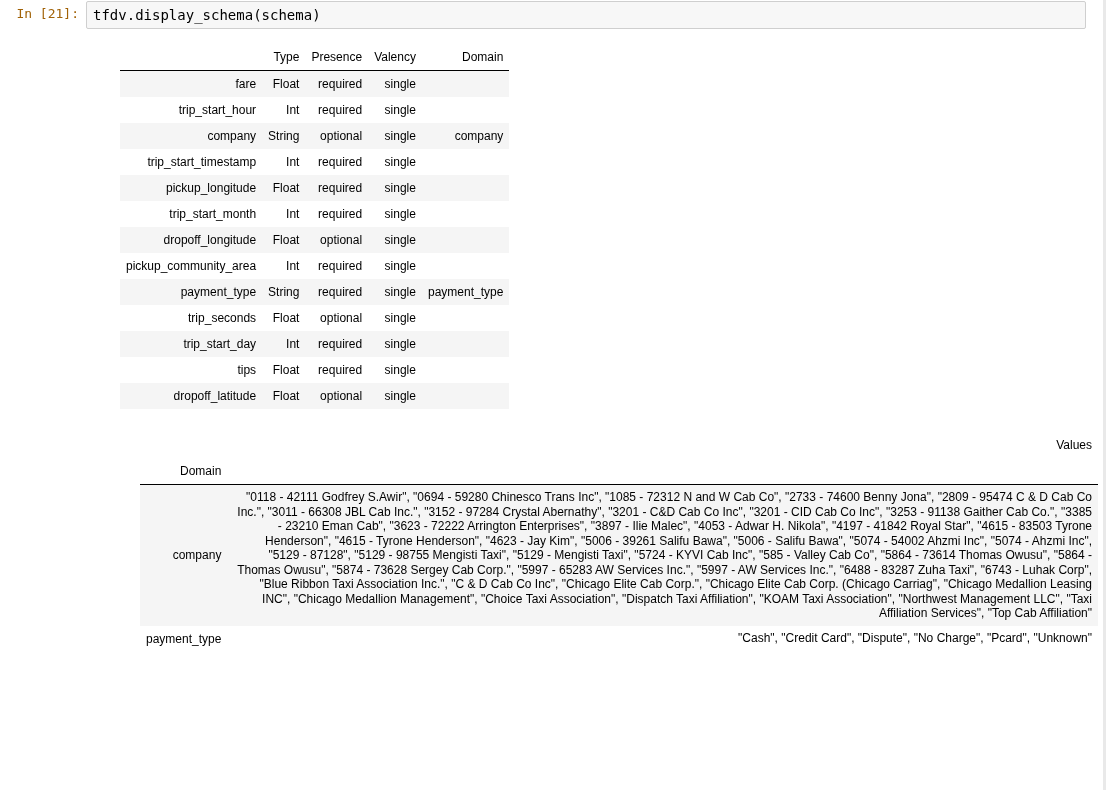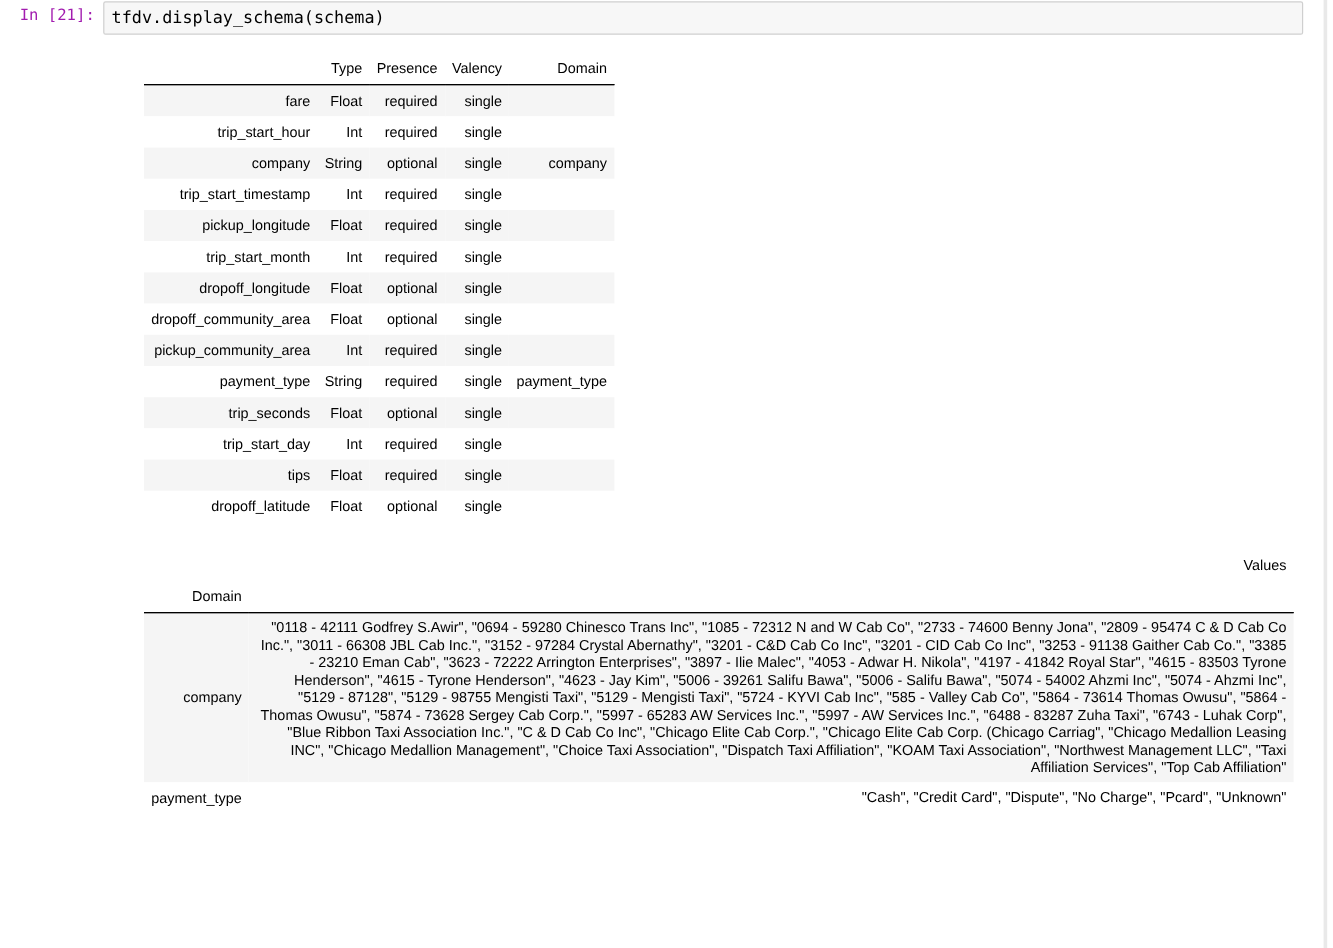--- a/index.html
+++ b/index.html
@@ -7,21 +7,21 @@
   body {
     width: 1111px; height: 790px; position: relative; overflow: hidden;
     font-family: "Liberation Sans", sans-serif; color: #000;
   }
 
   
   .input-row { position: absolute; top: 1px; left: 0; width: 1111px; display: flex; align-items: flex-start; }
   .input-prompt {
     width: 86px; flex: 0 0 86px; text-align: right; padding-right: 7px; padding-top: 5px;
     font-family: "DejaVu Sans Mono", "Liberation Mono", monospace;
-    font-size: 13px; color: #a21caf; white-space: nowrap;
+    font-size: 13px; color: #a16207; white-space: nowrap;
   }
   .code-box {
     flex: 1 1 auto; margin-right: 25px; border: 1px solid #cfcfcf; border-radius: 2px;
     background: #f7f7f7; padding: 4px 6px; min-height: 23px;
   }
   .code-text {
     font-family: "DejaVu Sans Mono", "Liberation Mono", monospace;
     font-size: 14px; color: #000; white-space: pre; margin-top: 40px;
   }
 
@@ -31,21 +31,21 @@
     border-collapse: collapse; border: none;
     font-size: 12px; color: #000; text-align: right;
   }
   table.dataframe thead { border-bottom: 1px solid #000; vertical-align: bottom; }
   table.dataframe th, table.dataframe td { padding: 6px 6px; vertical-align: middle; }
   table.dataframe th { font-weight: normal; text-align: right; }
   table.dataframe td { font-weight: normal; }
   table.dataframe tbody tr:nth-child(odd) { background: #f5f5f5; }
   table.dataframe tbody tr:nth-child(even) { background: #ffffff; }
 
-  #domains-table { margin-top: 23px; width: 958px; }
+  #domains-table { margin-top: 23px; width: 958px; margin-left: 20px; }
   #domains-table th.idx { white-space: nowrap; }
   #domains-table td.values-cell { line-height: 14.5px; padding: 5px 6px; text-align: right; }
 
   
   .right-track { position: absolute; left: 1103px; top: 0; width: 3px; height: 790px; background: #e9e9e9; }
 </style>
 </head>
 <body>
 
 <div class="input-row">
@@ -111,27 +111,20 @@
           <td></td>
         </tr>
       <tr>
           <th>dropoff_longitude</th>
           <td>Float</td>
           <td>optional</td>
           <td>single</td>
           <td></td>
         </tr>
       <tr>
-          <th>dropoff_community_area</th>
-          <td>Float</td>
-          <td>optional</td>
-          <td>single</td>
-          <td></td>
-        </tr>
-      <tr>
           <th>pickup_community_area</th>
           <td>Int</td>
           <td>required</td>
           <td>single</td>
           <td></td>
         </tr>
       <tr>
           <th>payment_type</th>
           <td>String</td>
           <td>required</td>

